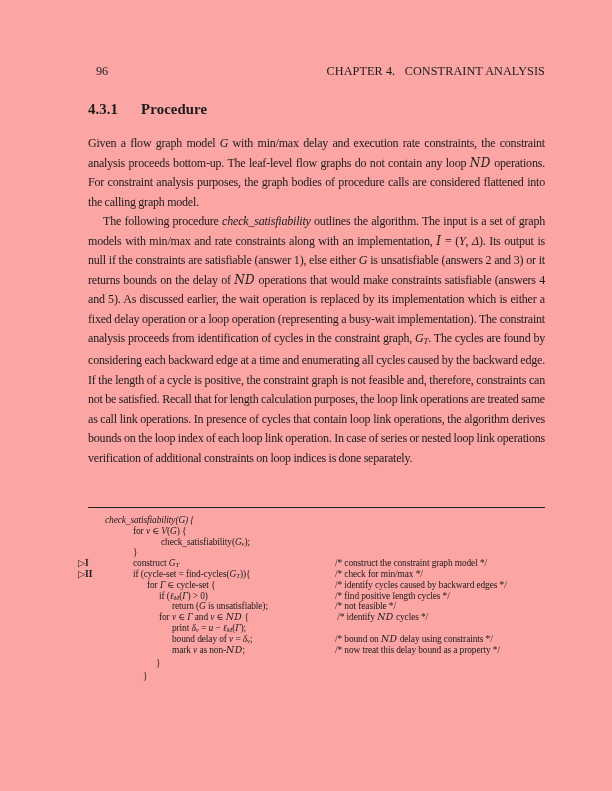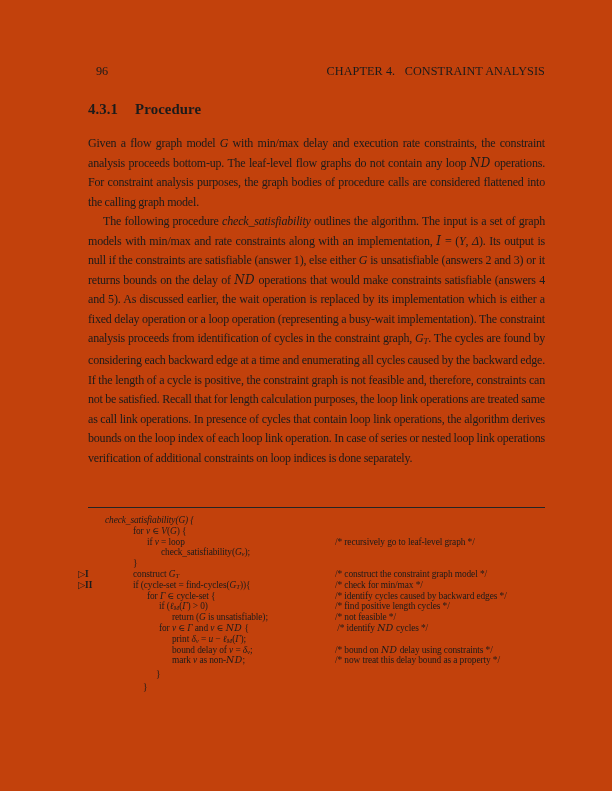--- a/index.html
+++ b/index.html
@@ -1,27 +1,27 @@
 <!DOCTYPE html>
 <html><head>
 <meta charset="utf-8">
 <style>
   html,body{margin:0;padding:0;background:#ffffff;}
-  .page{position:relative;width:612px;height:791px;background:#c2410c;overflow:hidden;
+  .page{position:relative;width:612px;height:791px;background:#fca5a5;overflow:hidden;
         font-family:"Liberation Serif","DejaVu Serif",serif;color:#1b1b1b;}
 
   
   .runhead{position:absolute;top:64px;left:96px;right:67px;display:flex;
            justify-content:space-between;font-size:12.2px;line-height:14px;}
   .chap{white-space:pre;letter-spacing:0.1px;}
 
   
   .secheading{position:absolute;top:101px;left:88px;font-size:14.8px;font-weight:bold;
               letter-spacing:0.1px;}
-  .secnum{margin-right:17px;}
+  .secnum{margin-right:23px;}
 
   
   .bodytext{position:absolute;top:134px;left:88px;width:457px;height:374px;overflow:hidden;
             font-size:12px;line-height:19.5px;text-align:justify;
             letter-spacing:-0.2px;word-spacing:-0.3px;}
   .para{margin:0;}
   .para.indent{text-indent:15px;}
 
   .s-i{font-style:italic;text-align:right;}
   .s-isub{font-style:italic;font-size:0.72em;vertical-align:-0.18em;letter-spacing:0;}
@@ -57,21 +57,20 @@
   <div class="bodytext" id="bodytext">
       <p class="para"><span>Given a flow graph model </span><span class="s-i">G</span><span> with min/max delay and execution rate constraints, the constraint analysis proceeds bottom-up. The leaf-level flow graphs do not contain any loop </span><span class="s-cal">ND</span><span> operations. For constraint analysis purposes, the graph bodies of procedure calls are considered flattened into the calling graph model.</span></p>
       <p class="para indent"><span>The following procedure </span><span class="s-i">check_satisfiability</span><span> outlines the algorithm. The input is a set of graph models with min/max and rate constraints along with an implementation, </span><span class="s-cal">I</span><span> = (</span><span class="s-i">Υ</span><span>, </span><span class="s-i">Δ</span><span>). Its output is null if the constraints are satisfiable (answer 1), else either </span><span class="s-i">G</span><span> is unsatisfiable (answers 2 and 3) or it returns bounds on the delay of </span><span class="s-cal">ND</span><span> operations that would make constraints satisfiable (answers 4 and 5). As discussed earlier, the wait operation is replaced by its implementation which is either a fixed delay operation or a loop operation (representing a busy-wait implementation). The constraint analysis proceeds from identification of cycles in the constraint graph, </span><span class="s-i">G</span><span class="s-isub">T</span><span>. The cycles are found by considering each backward edge at a time and enumerating all cycles caused by the backward edge. If the length of a cycle is positive, the constraint graph is not feasible and, therefore, constraints can not be satisfied. Recall that for length calculation purposes, the loop link operations are treated same as call link operations. In presence of cycles that contain loop link operations, the algorithm derives bounds on the loop index of each loop link operation. In case of series or nested loop link operations verification of additional constraints on loop indices is done separately.</span></p>
     </div>
 
   <div class="listrule"></div>
 
   <div class="listing" id="listing">
       <div class="crow"><span class="ccode" style="padding-left: 0px;"><span class="s-i">check_satisfiability(G) {</span></span></div>
       <div class="crow"><span class="ccode" style="padding-left: 28px;"><span>for </span><span class="s-i">v</span><span> ∈ </span><span class="s-i">V</span><span>(</span><span class="s-i">G</span><span>) {</span></span></div>
-      <div class="crow"><span class="ccode" style="padding-left: 42px;"><span>if </span><span class="s-i">v</span><span> = loop</span></span><span class="ccmt"><span>/* recursively go to leaf-level graph */</span></span></div>
       <div class="crow"><span class="ccode" style="padding-left: 56px;"><span>check_satisfiability(</span><span class="s-i">G</span><span class="s-isub">v</span><span>);</span></span></div>
       <div class="crow"><span class="ccode" style="padding-left: 28px;"><span>}</span></span></div>
       <div class="crow"><span class="cmark">▷I</span><span class="ccode" style="padding-left: 28px;"><span>construct </span><span class="s-i">G</span><span class="s-isub">T</span></span><span class="ccmt"><span>/* construct the constraint graph model */</span></span></div>
       <div class="crow"><span class="cmark">▷II</span><span class="ccode" style="padding-left: 28px;"><span>if (cycle-set = find-cycles(</span><span class="s-i">G</span><span class="s-isub">T</span><span>)){</span></span><span class="ccmt"><span>/* check for min/max */</span></span></div>
       <div class="crow"><span class="ccode" style="padding-left: 42px;"><span>for </span><span class="s-i">Γ</span><span> ∈ cycle-set {</span></span><span class="ccmt"><span>/* identify cycles caused by backward edges */</span></span></div>
       <div class="crow"><span class="ccode" style="padding-left: 54px;"><span>if (</span><span class="s-i">ℓ</span><span class="s-isub">M</span><span>(</span><span class="s-i">Γ</span><span>) &gt; 0)</span></span><span class="ccmt"><span>/* find positive length cycles */</span></span></div>
       <div class="crow"><span class="ccode" style="padding-left: 67px;"><span>return (</span><span class="s-i">G</span><span> is unsatisfiable);</span></span><span class="ccmt"><span>/* not feasible */</span></span></div>
       <div class="crow"><span class="ccode" style="padding-left: 54px;"><span>for </span><span class="s-i">v</span><span> ∈ </span><span class="s-i">Γ</span><span> and </span><span class="s-i">v</span><span> ∈ </span><span class="s-cal">ND</span><span> {</span></span><span class="ccmt"><span> /* identify </span><span class="s-cal">ND</span><span> cycles */</span></span></div>
       <div class="crow"><span class="ccode" style="padding-left: 67px;"><span>print </span><span class="s-i">δ</span><span class="s-isub">v</span><span> = </span><span class="s-i">u</span><span> − </span><span class="s-i">ℓ</span><span class="s-isub">M</span><span>(</span><span class="s-i">Γ</span><span>);</span></span></div>
       <div class="crow"><span class="ccode" style="padding-left: 67px;"><span>bound delay of </span><span class="s-i">v</span><span> = </span><span class="s-i">δ</span><span class="s-isub">v</span><span>;</span></span><span class="ccmt"><span>/* bound on </span><span class="s-cal">ND</span><span> delay using constraints */</span></span></div>

